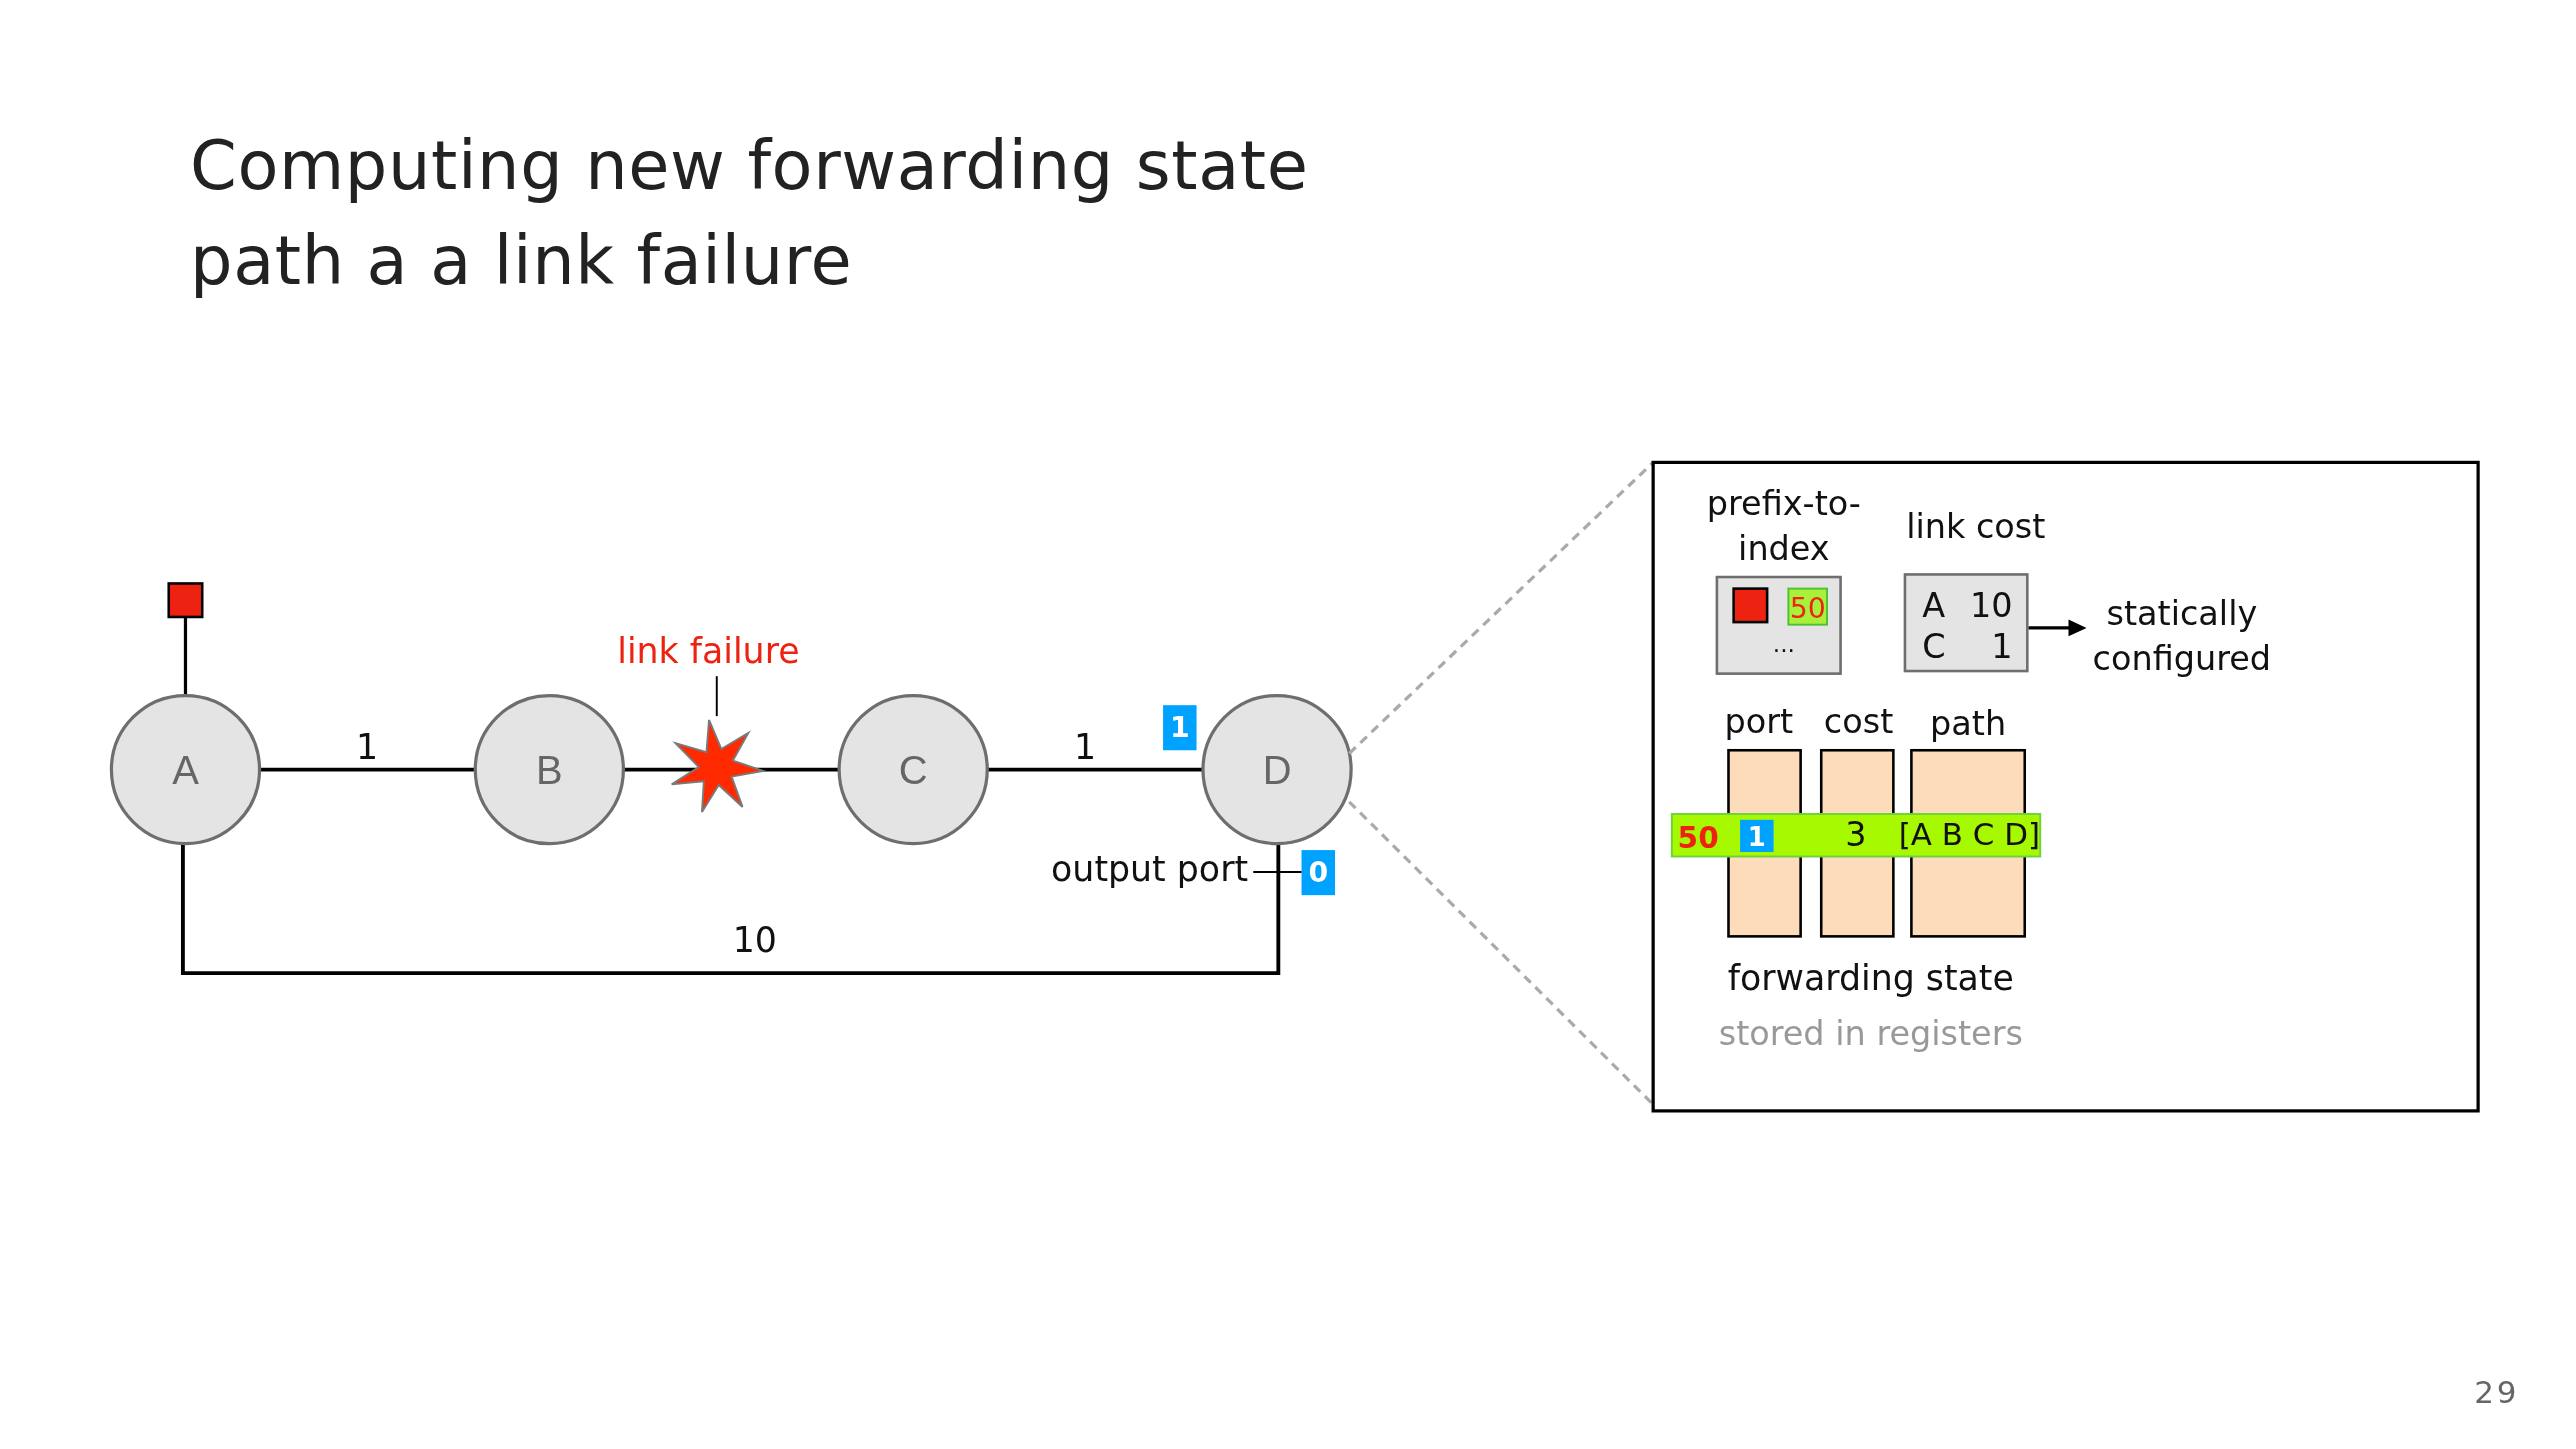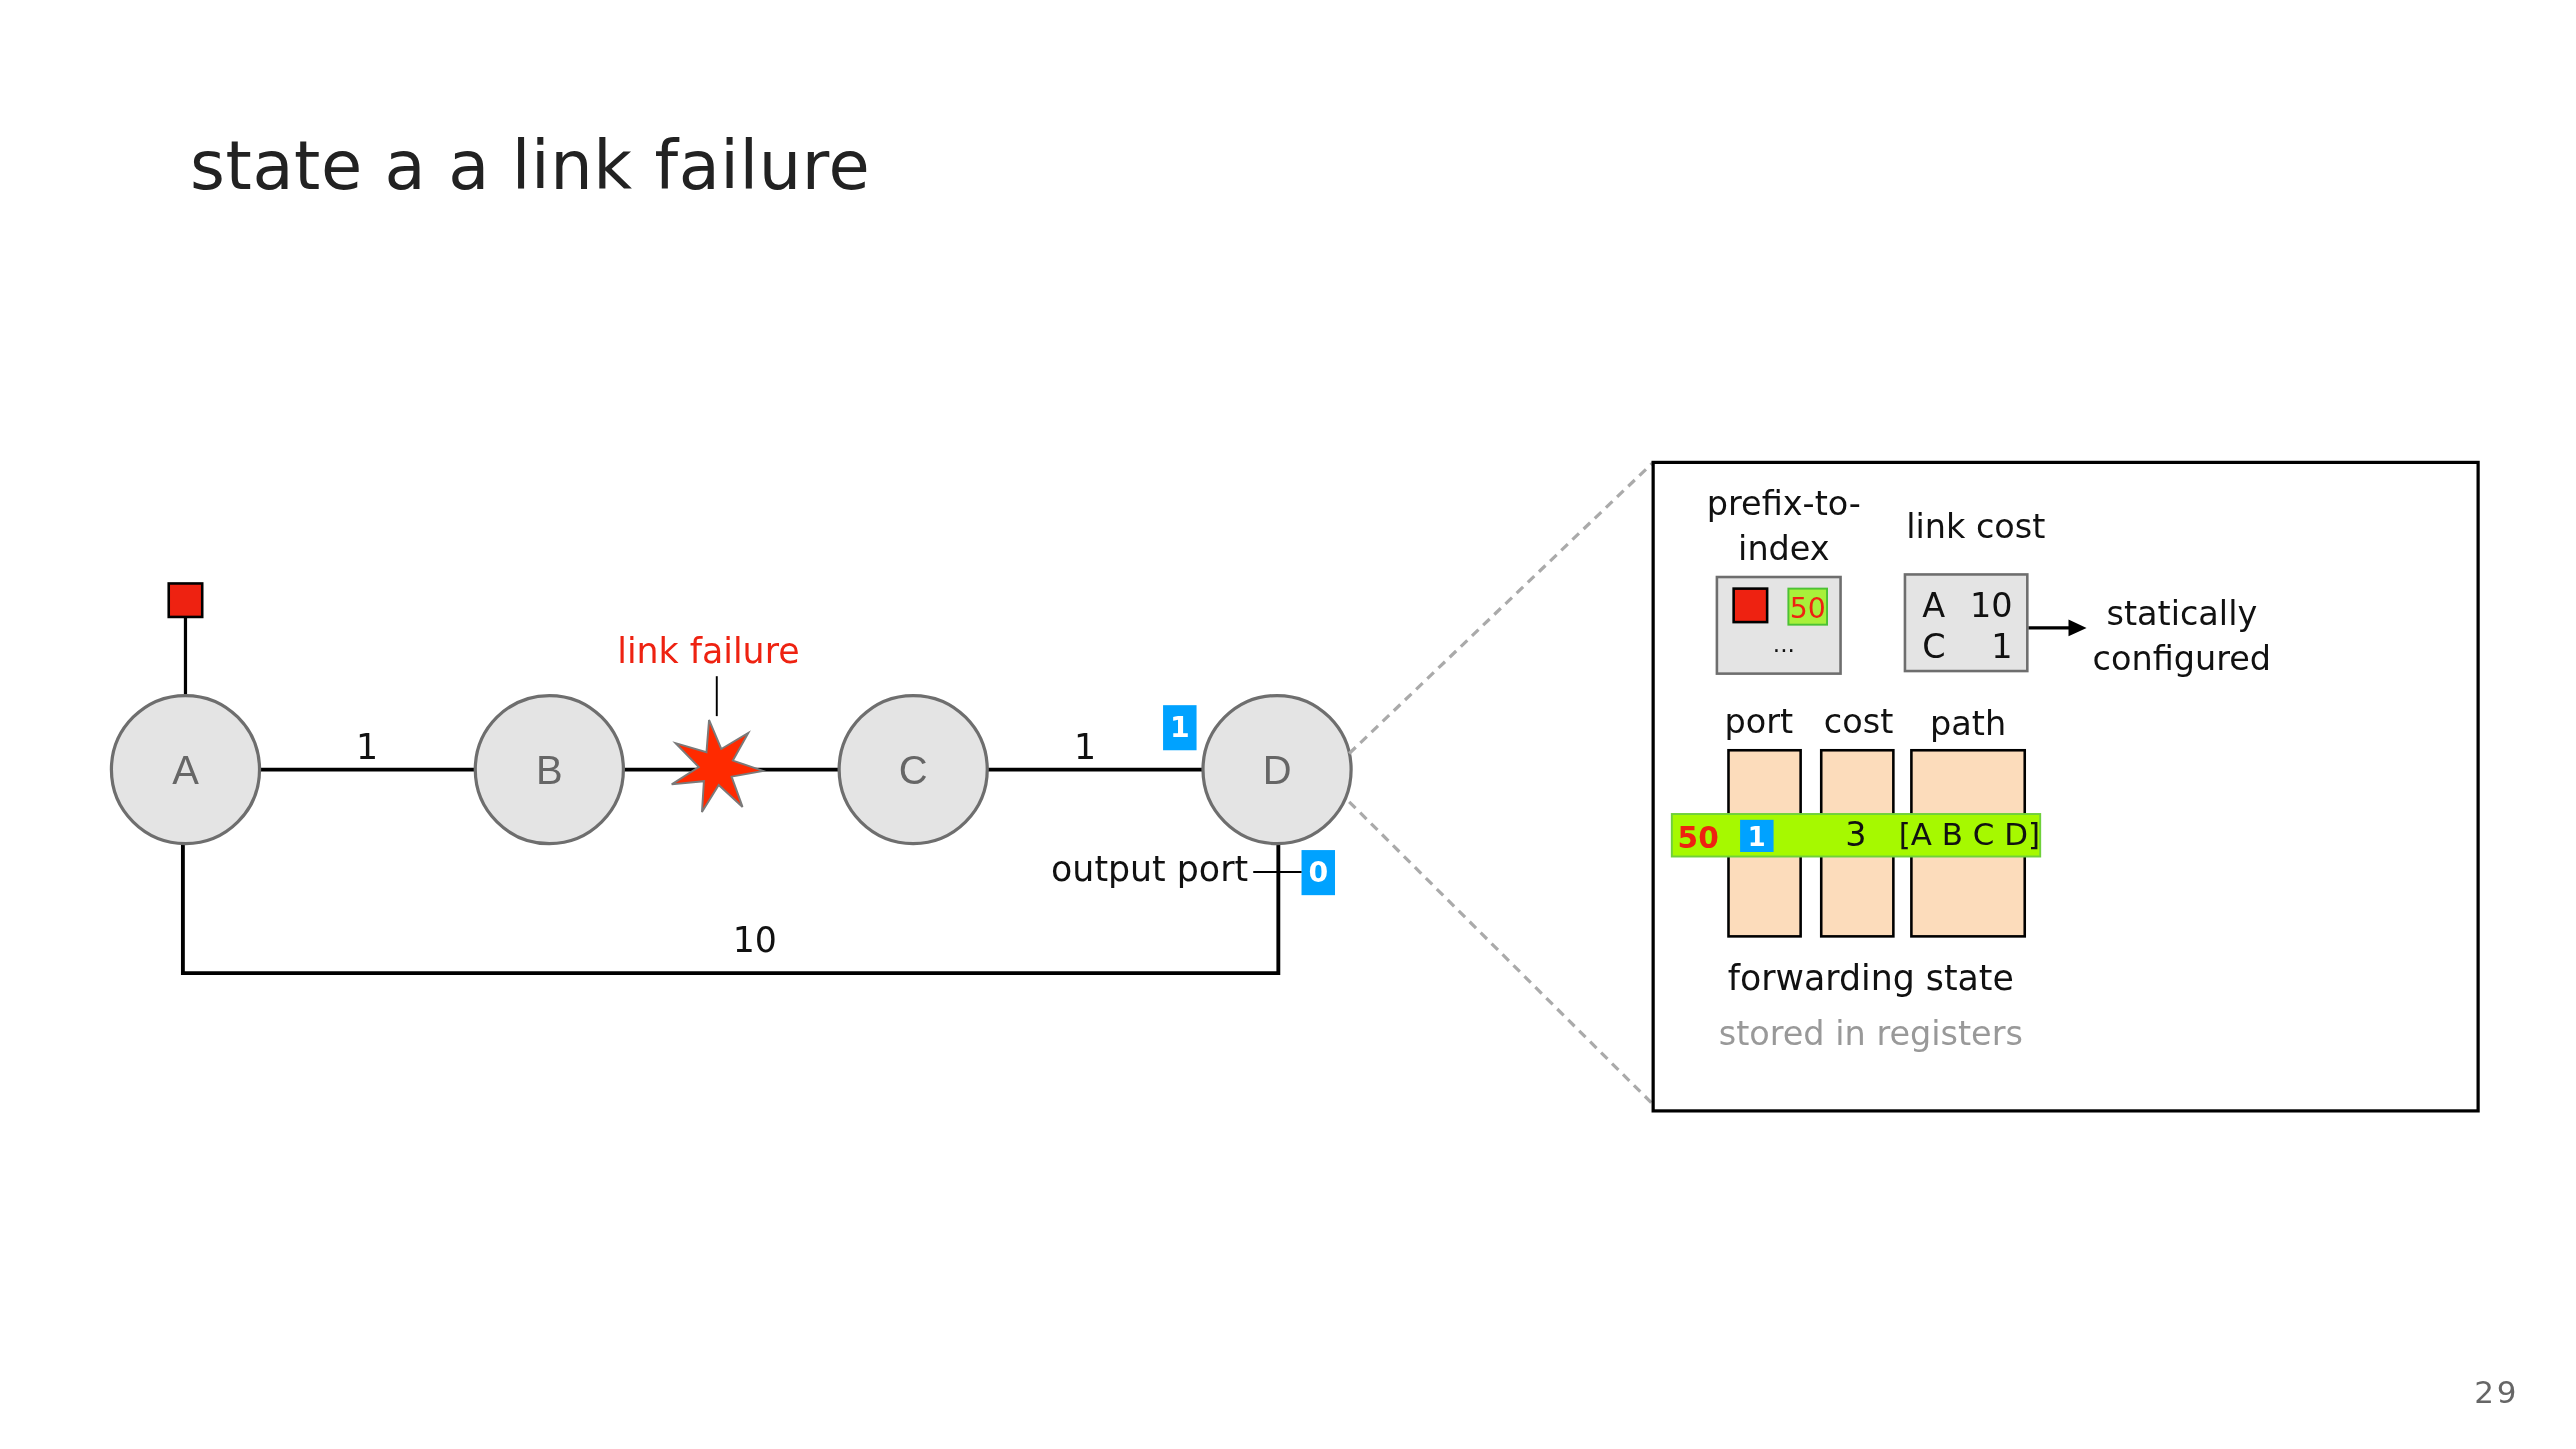--- a/index.html
+++ b/index.html
@@ -13,21 +13,22 @@
   .edge-label { font-family: "DejaVu Sans", sans-serif; font-size: 54px; fill: #111111; }
   .txt { font-family: "DejaVu Sans", sans-serif; fill: #111111; }
   .badge-txt { font-family: "DejaVu Sans", sans-serif; font-weight: bold; fill: #ffffff; }
   .page-num { position: absolute; right: 57px; bottom: 39px; font-size: 31px; color: #666666;
               font-family: "DejaVu Sans", sans-serif; letter-spacing: 2.6px; text-align: right; }
 </style>
 </head>
 <body>
 
 <div class="title">
-  <div>state a a link failure</div>
+  <div>Computing new forwarding state</div>
+  <div>path a a link failure</div>
 </div>
 
 <svg class="canvas" width="2576" height="1449" viewBox="0 0 4000 2250">
 
   <line x1="403" y1="1195" x2="738" y2="1195" stroke="#000" stroke-width="6"></line>
   <line x1="968" y1="1195" x2="1303" y2="1195" stroke="#000" stroke-width="6"></line>
   <line x1="1533" y1="1195" x2="1868" y2="1195" stroke="#000" stroke-width="6"></line>
   <polyline points="284,1310 284,1511 1985,1511 1985,1310" fill="none" stroke="#000" stroke-width="6"></polyline>
 
   <line x1="288" y1="935" x2="288" y2="1080" stroke="#000" stroke-width="5"></line>

